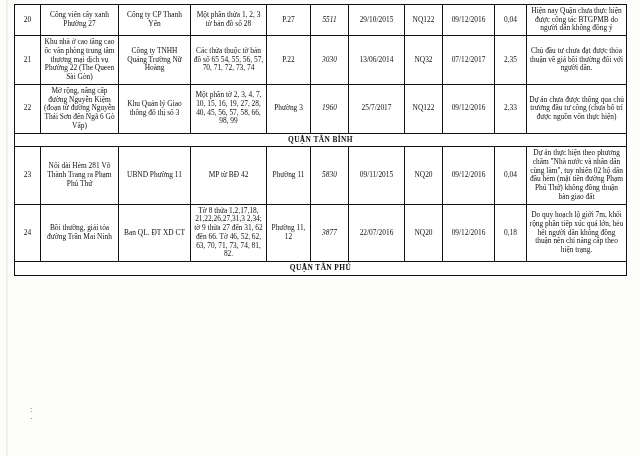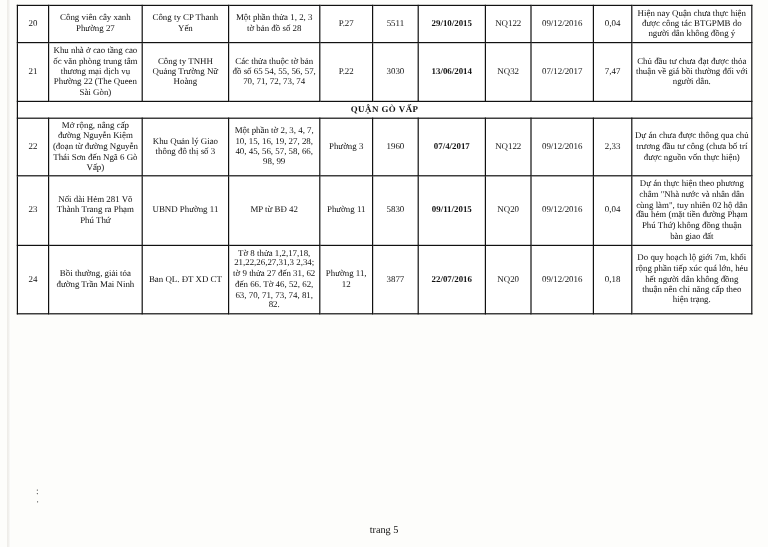--- a/index.html
+++ b/index.html
@@ -32,22 +32,22 @@
     vertical-align: middle;
     padding: 2px 2px;
     color: #111;
     word-wrap: break-word;
   }
   td.c-no      { width: 26px; }
   td.c-name    { width: 78px; }
   td.c-owner   { width: 72px; margin-top: 37px; }
   td.c-parcel  { width: 76px; }
   td.c-ward    { width: 44px; }
-  td.c-area    { width: 38px; }
-  td.c-date1   { width: 56px; font-weight: bold; }
+  td.c-area    { width: 38px; font-style: italic; }
+  td.c-date1   { width: 56px; }
   td.c-code    { width: 38px; }
   td.c-date2   { width: 52px; }
   td.c-num     { width: 32px; }
   td.c-note    { width: 100px; }
   td.section {
     font-weight: bold;
     letter-spacing: .4px;
     padding: 3px 0;
     font-size: 8px;
   }
@@ -100,42 +100,42 @@
       <tr>
         <td class="c-no">21</td>
         <td class="c-name">Khu nhà ở cao tầng cao ốc văn phòng trung tâm thương mại dịch vụ Phường 22 (The Queen Sài Gòn)</td>
         <td class="c-owner">Công ty TNHH Quảng Trường Nữ Hoàng</td>
         <td class="c-parcel">Các thửa thuộc tờ bản đồ số 65 54, 55, 56, 57, 70, 71, 72, 73, 74</td>
         <td class="c-ward">P.22</td>
         <td class="c-area">3030</td>
         <td class="c-date1">13/06/2014</td>
         <td class="c-code">NQ32</td>
         <td class="c-date2">07/12/2017</td>
-        <td class="c-num">7,47</td>
+        <td class="c-num">2,35</td>
         <td class="c-note">Chủ đầu tư chưa đạt được thỏa thuận về giá bồi thường đối với người dân.</td>
       </tr>
 
-      <tr>
-        <td class="section" colspan="11">QUẬN GÒ VẤP</td>
-      </tr>
 
       <tr>
         <td class="c-no">22</td>
         <td class="c-name">Mở rộng, nâng cấp đường Nguyễn Kiệm (đoạn từ đường Nguyễn Thái Sơn đến Ngã 6 Gò Vấp)</td>
         <td class="c-owner">Khu Quản lý Giao thông đô thị số 3</td>
         <td class="c-parcel">Một phần tờ 2, 3, 4, 7, 10, 15, 16, 19, 27, 28, 40, 45, 56, 57, 58, 66, 98, 99</td>
         <td class="c-ward">Phường 3</td>
         <td class="c-area">1960</td>
-        <td class="c-date1">07/4/2017</td>
+        <td class="c-date1">25/7/2017</td>
         <td class="c-code">NQ122</td>
         <td class="c-date2">09/12/2016</td>
         <td class="c-num">2,33</td>
         <td class="c-note">Dự án chưa được thông qua chủ trương đầu tư công (chưa bố trí được nguồn vốn thực hiện)</td>
       </tr>
 
+      <tr>
+        <td class="section" colspan="11">QUẬN TÂN BÌNH</td>
+      </tr>
 
       <tr>
         <td class="c-no">23</td>
         <td class="c-name">Nối dài Hẻm 281 Võ Thành Trang ra Phạm Phú Thứ</td>
         <td class="c-owner">UBND Phường 11</td>
         <td class="c-parcel">MP từ BĐ 42</td>
         <td class="c-ward">Phường 11</td>
         <td class="c-area">5830</td>
         <td class="c-date1">09/11/2015</td>
         <td class="c-code">NQ20</td>
@@ -151,21 +151,23 @@
         <td class="c-parcel">Tờ 8 thửa 1,2,17,18, 21,22,26,27,31,3 2,34; tờ 9 thửa 27 đến 31, 62 đến 66. Tờ 46, 52, 62, 63, 70, 71, 73, 74, 81, 82.</td>
         <td class="c-ward">Phường 11, 12</td>
         <td class="c-area">3877</td>
         <td class="c-date1">22/07/2016</td>
         <td class="c-code">NQ20</td>
         <td class="c-date2">09/12/2016</td>
         <td class="c-num">0,18</td>
         <td class="c-note">Do quy hoạch lộ giới 7m, khổi rộng phần tiếp xúc quá lớn, hẻu hết người dân không đồng thuận nên chỉ năng cấp theo hiện trạng.</td>
       </tr>
 
+      <tr>
+        <td class="section" colspan="11">QUẬN TÂN PHÚ</td>
+      </tr>
 
     </tbody>
   </table>
 
   <div class="marginmark mm1">:</div>
   <div class="marginmark mm2">·</div>
 
-  <div class="pagenum">trang 5</div>
 </div>
 
 </body></html>

